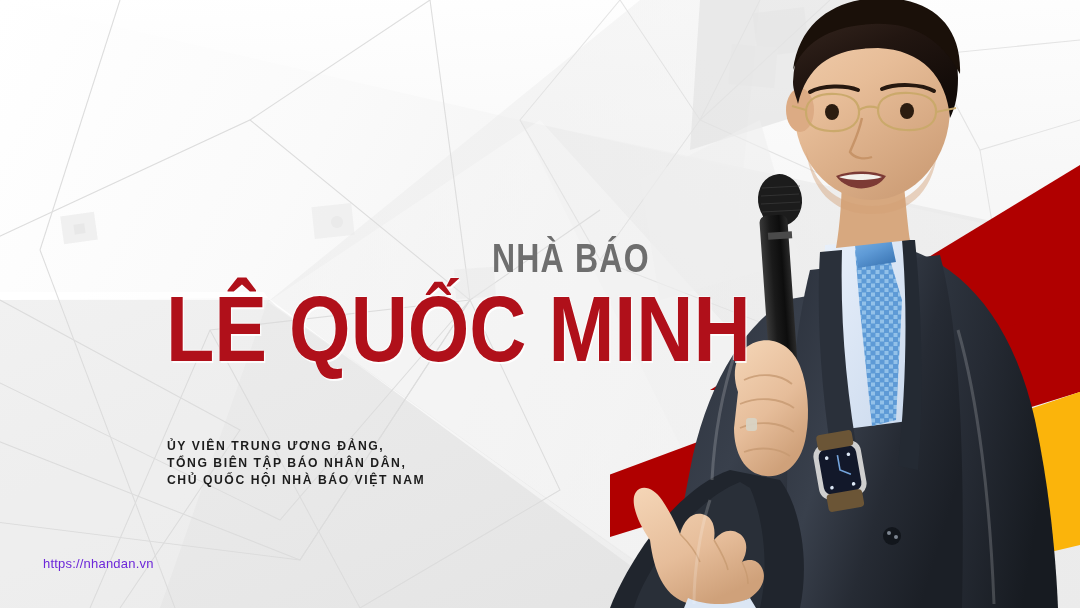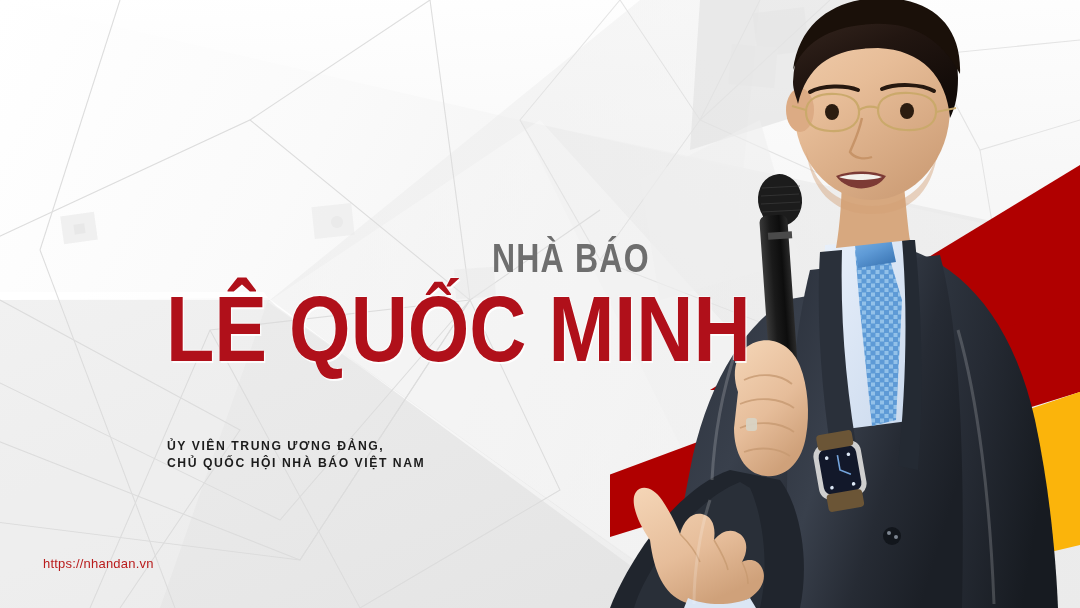--- a/index.html
+++ b/index.html
@@ -69,21 +69,21 @@
     line-height:17.2px;
     white-space:nowrap;
     margin-top:36px;
   }
   .subtitle div { white-space:nowrap; }
 
   .watermark {
     position:absolute;
     left:43px; top:556px;
     font-size:13px;
-    color:#b91c1c;
+    color:#6d28d9;
     letter-spacing:0.2px;
     font-weight:normal;
   }
 </style>
 </head>
 <body>
 
 <div id="stage">
 
   <div class="bg-base"></div>
@@ -371,18 +371,19 @@
       </g>
     </svg>
   </div>
 
   <div class="kicker">NHÀ BÁO</div>
 
   <div class="headline">LÊ QUỐC MINH</div>
 
   <div class="subtitle">
     <div>ỦY VIÊN TRUNG ƯƠNG ĐẢNG,</div>
+    <div>TỔNG BIÊN TẬP BÁO NHÂN DÂN,</div>
     <div>CHỦ QUỐC HỘI NHÀ BÁO VIỆT NAM</div>
   </div>
 
   <div class="watermark">https://nhandan.vn</div>
 
 </div>
 
 </body></html>

